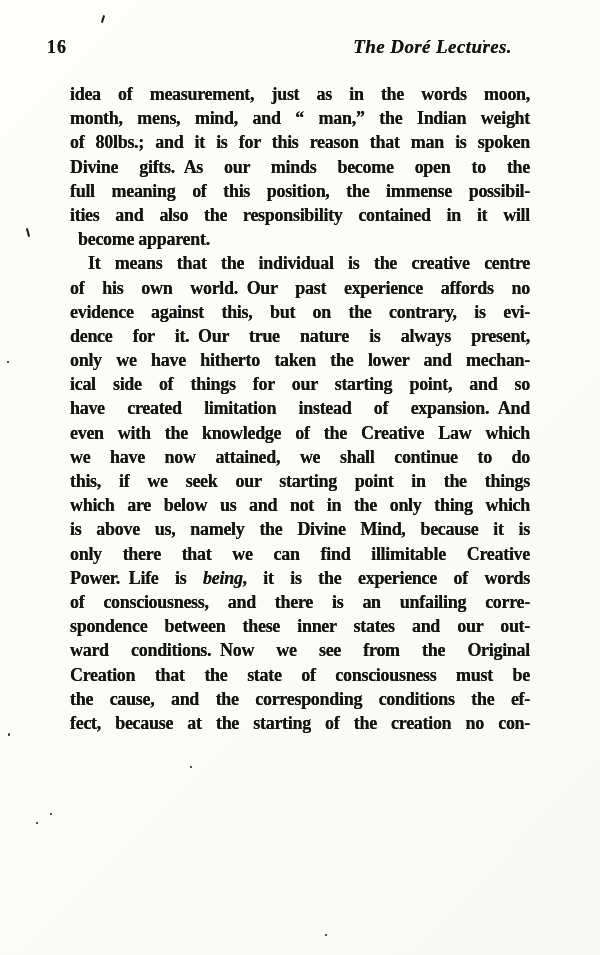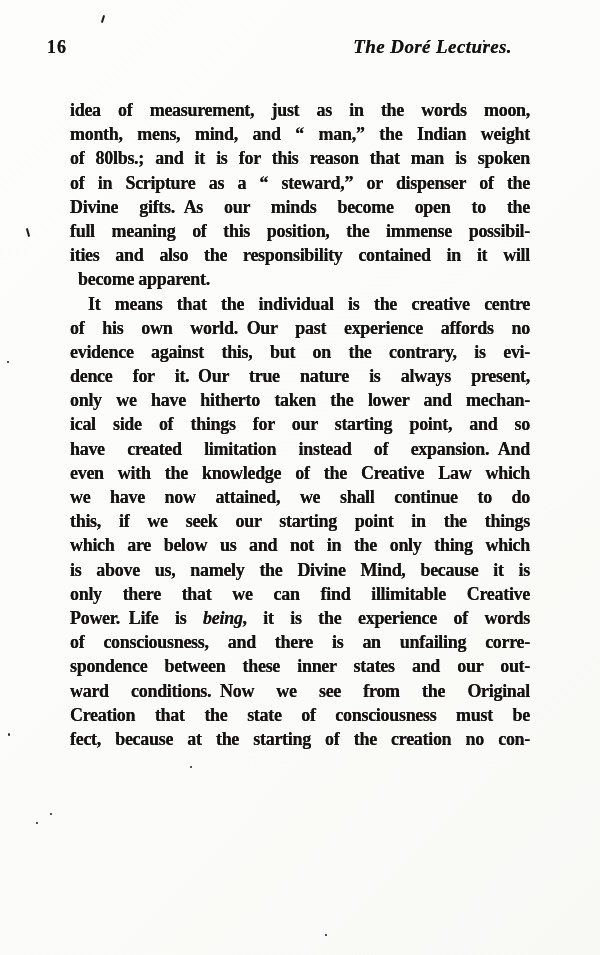--- a/index.html
+++ b/index.html
@@ -36,21 +36,21 @@
     text-align: right;
     font-size: 19px;
     font-style: italic;
     font-weight: bold;
     letter-spacing: 0.4px;
     text-shadow: 0 0 0.4px rgba(20,18,15,0.9);
   }
 
   .text-block {
     position: absolute;
-    top: 98px;
+    top: 82px;
     left: 70px;
     width: 460px;
   }
   .para { margin: 0; padding: 0; }
   .line {
     font-size: 18px;
     font-weight: bold;
     line-height: 24.2px;
     height: 24.2px;
     letter-spacing: -0.3px;
@@ -85,21 +85,20 @@
     <span class="page-number">16</span>
     <span class="running-title">The Doré Lectures.</span>
   </div>
 
   <div class="text-block">
 
     <div class="para">
       <div class="line">idea of measurement, just as in the words moon,</div>
       <div class="line">month, mens, mind, and “ man,” the Indian weight</div>
       <div class="line">of 80lbs.; and it is for this reason that man is spoken</div>
-      <div class="line">of in Scripture as a “ steward,” or dispenser of the</div>
       <div class="line">Divine gifts. As our minds become open to the</div>
       <div class="line">full meaning of this position, the immense possibil-</div>
       <div class="line">ities and also the responsibility contained in it will</div>
       <div class="line short">become apparent.</div>
     </div>
 
     <div class="para">
       <div class="line indent">It means that the individual is the creative centre</div>
       <div class="line">of his own world. Our past experience affords no</div>
       <div class="line">evidence against this, but on the contrary, is evi-</div>
@@ -111,20 +110,21 @@
       <div class="line">we have now attained, we shall continue to do</div>
       <div class="line">this, if we seek our starting point in the things</div>
       <div class="line">which are below us and not in the only thing which</div>
       <div class="line">is above us, namely the Divine Mind, because it is</div>
       <div class="line">only there that we can find illimitable Creative</div>
       <div class="line"><span>Power. Life is </span><i>being</i><span>, it is the experience of words</span></div>
       <div class="line">of consciousness, and there is an unfailing corre-</div>
       <div class="line">spondence between these inner states and our out-</div>
       <div class="line">ward conditions. Now we see from the Original</div>
       <div class="line">Creation that the state of consciousness must be</div>
+      <div class="line">the cause, and the corresponding conditions the ef-</div>
       <div class="line">fect, because at the starting of the creation no con-</div>
     </div>
 
   </div>
 
   <div class="tick" style="left:102px; top:15px; width:2px; height:8px; transform:rotate(18deg);"></div>
   <div class="speck" style="left:483px; top:40px; width:2px; height:2px;"></div>
   <div class="tick" style="left:27px;  top:228px; width:2px; height:9px; transform:rotate(-16deg);"></div>
   <div class="speck" style="left:7px;   top:361px; width:2px; height:2px;"></div>
   <div class="speck" style="left:8px;   top:733px; width:2px; height:3px;"></div>

